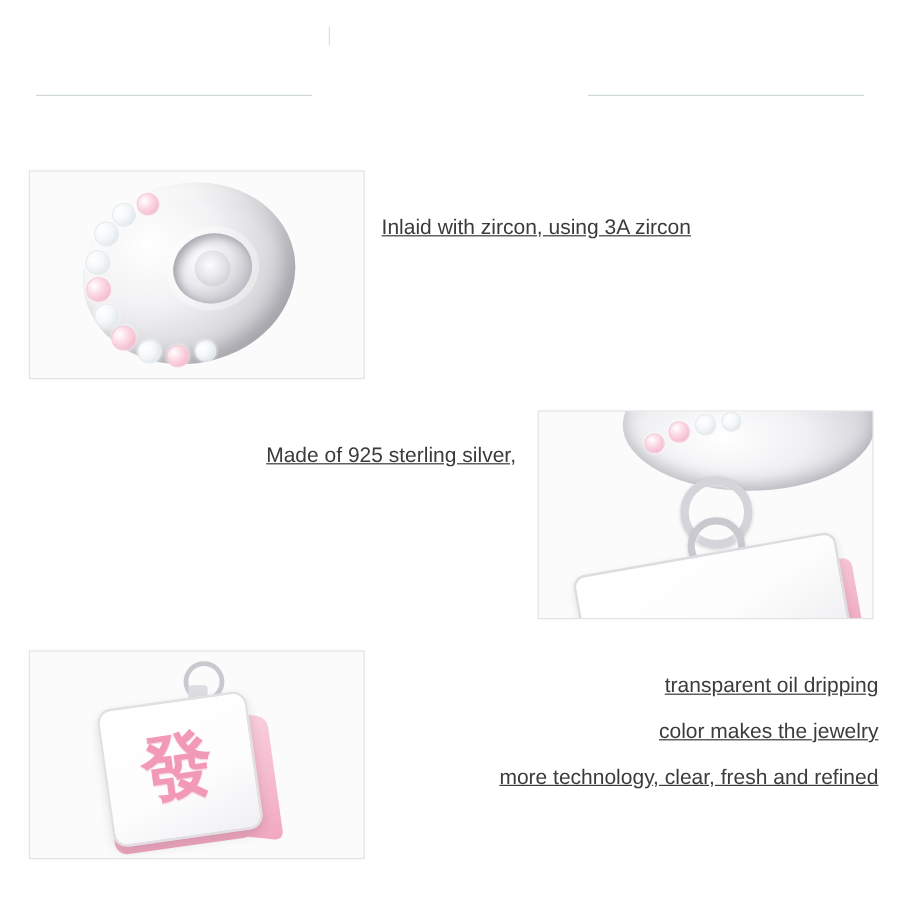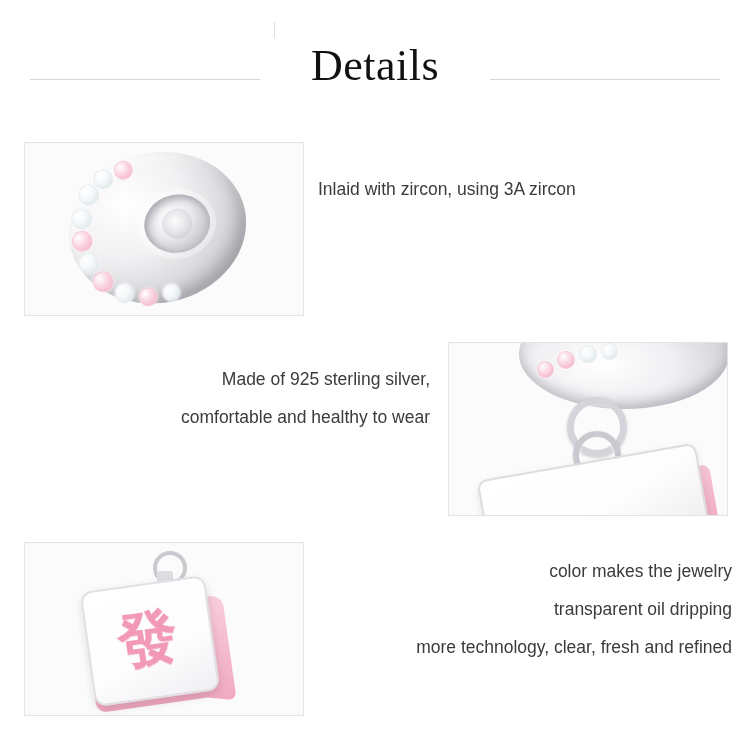--- a/index.html
+++ b/index.html
@@ -67,20 +67,21 @@
     background: #fbfbfb;
     overflow: hidden;
   }
 
   .caption {
     position: absolute;
     color: #3b3b3b;
     font-size: 17.5px;
     line-height: 38px;
     font-family: "Liberation Sans", sans-serif;
+    text-decoration: underline;
   }
   .caption div { white-space: nowrap; }
 
   .cap-right { text-align: left; }
   .cap-center { text-align: right; }
 
   
   #photo1 { left: 24px; top: 142px; width: 278px; height: 172px; }
   .bead-wrap {
     position: absolute;
@@ -238,21 +239,20 @@
   #cap2 { left: 20px;  top: 360px; width: 410px; }
   #cap3 { left: 312px; top: 552px; width: 420px; }
 </style>
 </head>
 <body>
 
 <div class="header">
   <div class="header-rule"></div>
   <div class="tick"></div>
   <div class="header-title-bg"></div>
-  <div class="header-title">Details</div>
 </div>
 
 <div class="photo" id="photo1">
   <div class="bead-wrap">
     <div class="bead-outer"></div>
     <div class="bead-hole">
       <div class="bead-hole-inner"></div>
     </div>
     <div class="bead-stones">
       <div class="stone clear" style="left:18px;  top:18px;  width:19px; height:19px;"></div>
@@ -282,29 +282,28 @@
     <div class="stone pink" style="left:88px;  top:18px; width:15px; height:15px;"></div>
   </div>
   <div class="ring"></div>
   <div class="ring2"></div>
   <div class="tile-top-edge"></div>
   <div class="tile-top"></div>
 </div>
 
 <div class="caption cap-center" id="cap2">
   <div>Made of 925 sterling silver,</div>
-  <div>comfortable and healthy to wear</div>
 </div>
 
 <div class="photo" id="photo3">
   <div class="charm-loop"></div>
   <div class="charm-bar"></div>
   <div class="tile-side"></div>
   <div class="tile-bottom"></div>
   <div class="tile"></div>
   <div class="tile-glyph">發</div>
 </div>
 
 <div class="caption cap-center" id="cap3">
+  <div>transparent oil dripping</div>
   <div>color makes the jewelry</div>
-  <div>transparent oil dripping</div>
   <div>more technology, clear, fresh and refined</div>
 </div>
 
 </body></html>

